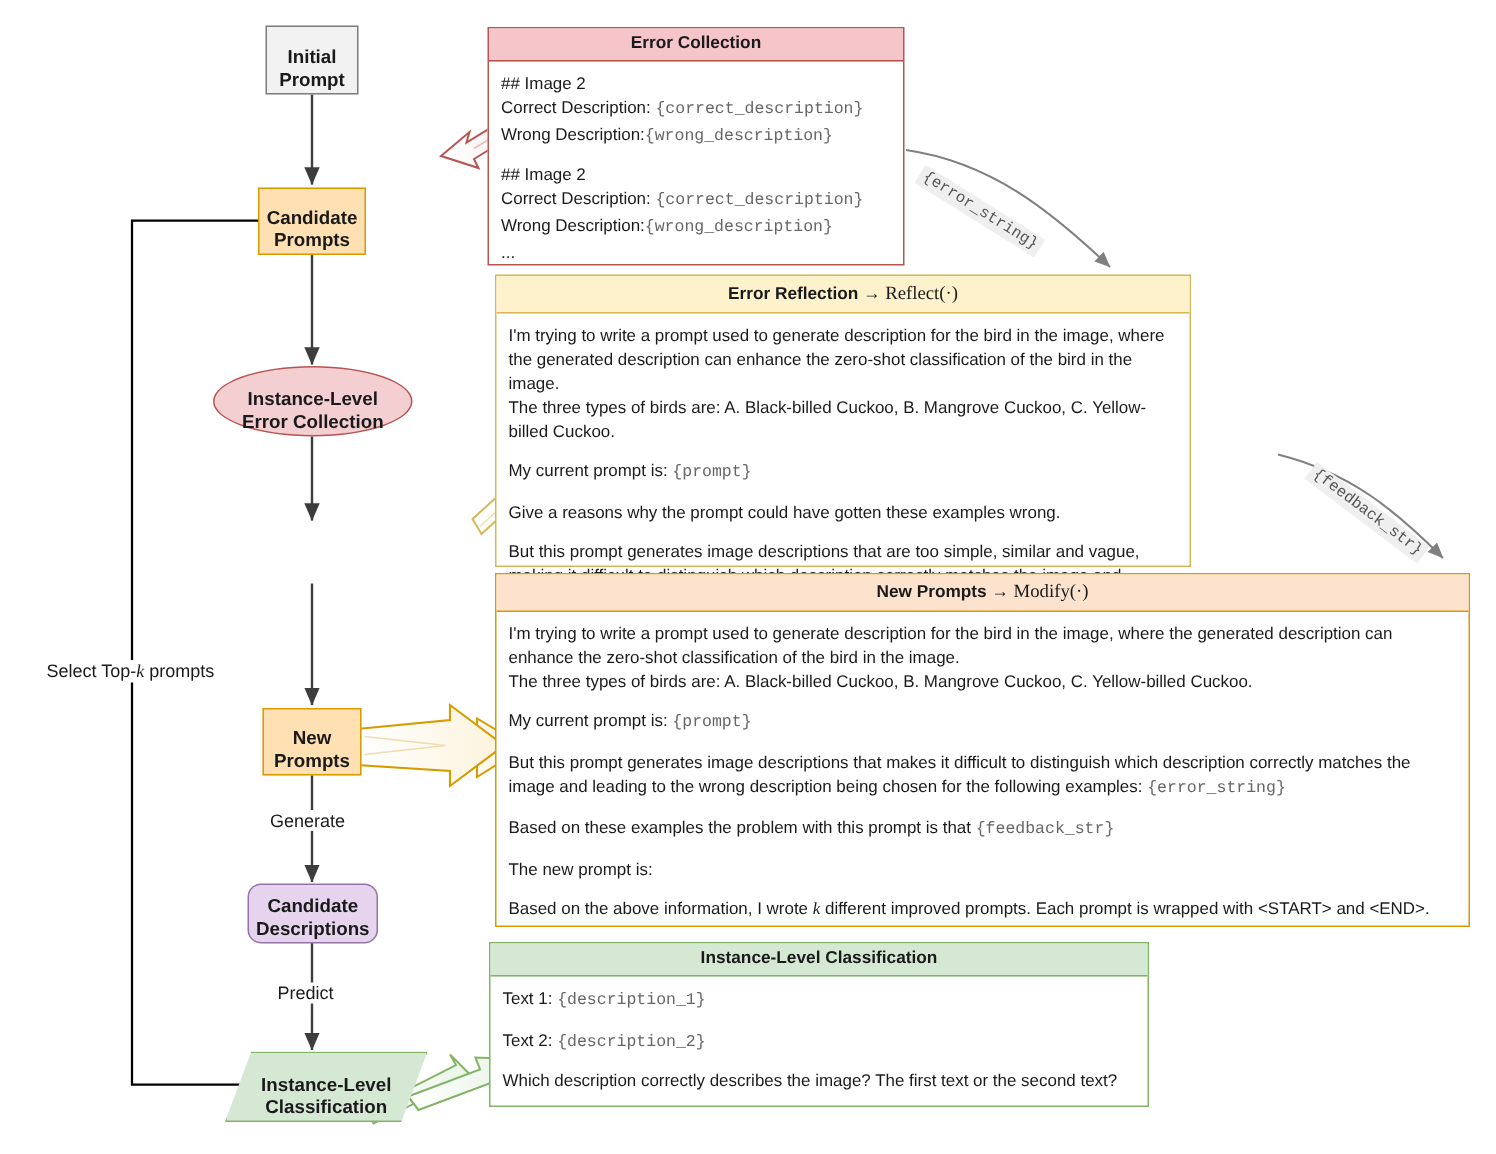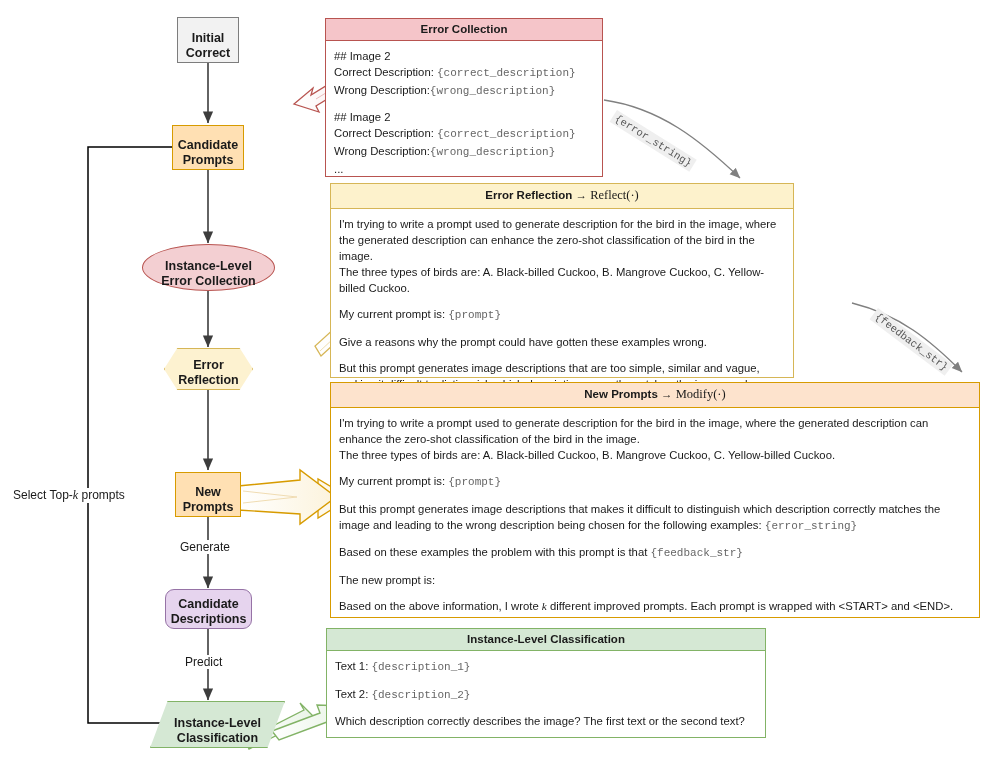--- a/index.html
+++ b/index.html
@@ -196,44 +196,38 @@
 
     <path d="M238,486 L300,480 L300,470 L336,497 L300,524 L300,514 L238,510 Z" fill="url(#gr-yellow)" stroke="#d79b00" stroke-width="1.4"></path>
     <path d="M243,491 L297,497 L243,503" fill="none" stroke="#f0dcb2" stroke-width="1"></path>
 
     <path d="M272,731 L320,713 L317,705 L344,706 L330,730 L327,722 L279,740 Z" fill="url(#gr-green)" stroke="#82b366" stroke-width="1.4"></path>
   </svg>
 
   <div class="node node-rect" style="left:177px; top:17px; width:62px; height:46px;">
     <div>
       <span>Initial</span><br>
-      <span>Correct</span>
+      <span>Prompt</span>
     </div>
   </div>
 
   <div class="node node-orange" style="left:172px; top:125px; width:72px; height:45px;">
     <div>
       <span>Candidate</span><br>
       <span>Prompts</span>
     </div>
   </div>
 
   <div class="node node-ellipse" style="left:142px; top:244px; width:133px; height:47px;">
     <div>
       <span>Instance-Level</span><br>
       <span>Error Collection</span>
     </div>
   </div>
 
-  <div class="node node-hex" style="left:164px; top:348px; width:89px; height:42px;">
-    <div>
-      <span>Error</span><br>
-      <span>Reflection</span>
-    </div>
-  </div>
 
   <div class="node node-orange" style="left:175px; top:472px; width:66px; height:45px;">
     <div>
       <span>New</span><br>
       <span>Prompts</span>
     </div>
   </div>
 
   <div class="node node-rounded-purple" style="left:165px; top:589px; width:87px; height:40px;">
     <div>
@@ -242,21 +236,21 @@
     </div>
   </div>
 
   <div class="node node-para" style="left:150px; top:701px; width:135px; height:47px;">
     <div>
       <span>Instance-Level</span><br>
       <span>Classification</span>
     </div>
   </div>
 
-  <div class="edge-label" style="left:10px; top:440px;margin-top:48px;">
+  <div class="edge-label" style="left:28px; top:440px;">
     <span>Select Top-</span><span class="ital">k</span><span> prompts</span>
   </div>
 
   <div class="edge-label" style="left:177px; top:540px;">Generate</div>
 
   <div class="edge-label" style="left:182px; top:655px;">Predict</div>
 
   <div class="edge-label mono-label" style="left:617px; top:110px; transform:rotate(32deg); transform-origin:left top;">{error_string}</div>
 
   <div class="edge-label mono-label" style="left:878px; top:308px; transform:rotate(37deg); transform-origin:left top;">{feedback_str}</div>

